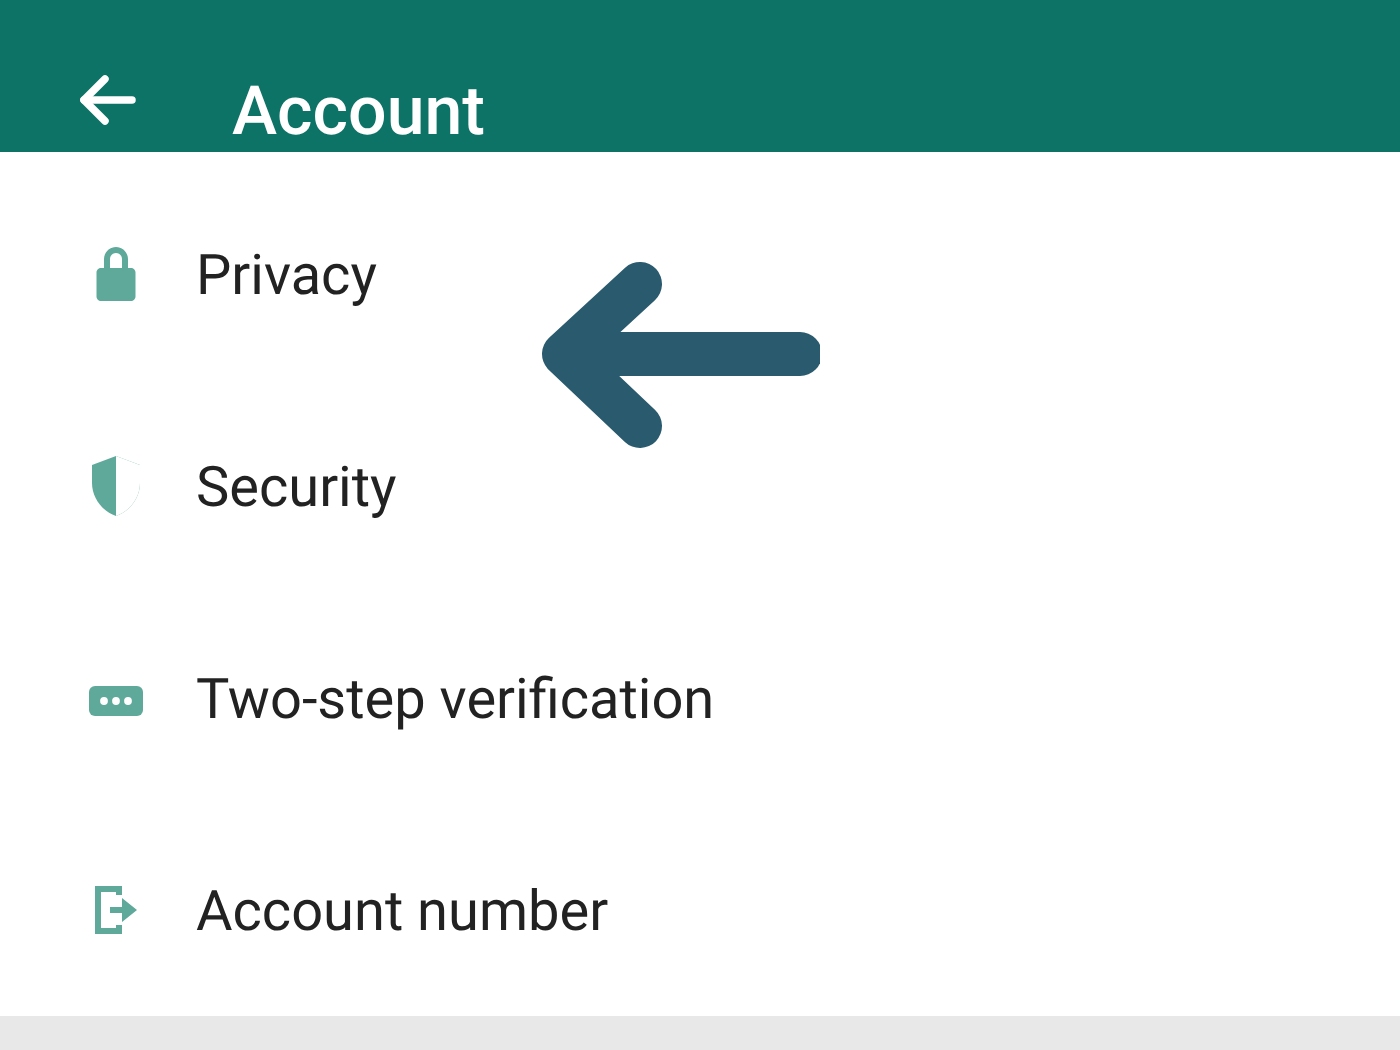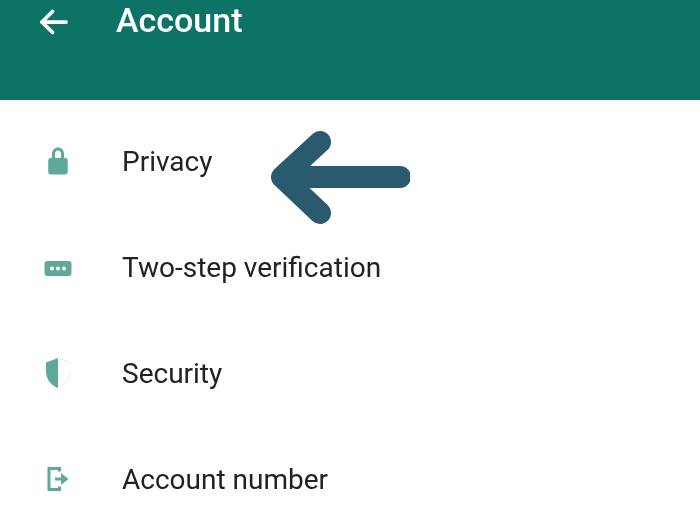--- a/index.html
+++ b/index.html
@@ -6,23 +6,23 @@
     body {
       width: 700px;
       height: 525px;
       font-family: Roboto, Arial, sans-serif;
       background: #e8e8e8;
       overflow: hidden;
       position: relative;
     }
     .header {
       background: #0d7366;
-      height: 100px;
+      height: 76px;
       display: flex;
-      align-items: flex-start;
+      align-items: flex-end;
       padding: 0 30px;
     }
     .back-arrow {
       color: #fff;
       display: flex;
       align-items: center;
       justify-content: center;
       width: 48px;
       height: 48px;
       cursor: pointer;
@@ -48,21 +48,21 @@
     .list-icon {
       width: 36px;
       height: 36px;
       display: flex;
       align-items: center;
       justify-content: center;
       color: #5fa99a;
     }
     .list-icon svg { width: 36px; height: 36px; }
     .list-label {
-      margin-left: 46px;
+      margin-left: 22px;
       font-size: 28px;
       color: #222;
       font-weight: 400;
     }
     .annotation-arrow {
       position: absolute;
       left: 260px;
       top: 125px;
       color: #2a5a6e;
       pointer-events: none;
@@ -90,38 +90,38 @@
     <span class="list-icon">
       <svg viewBox="0 0 24 24" fill="currentColor">
         <path d="M17 10h-1V7c0-2.2-1.8-4-4-4S8 4.8 8 7v3H7c-.8 0-1.5.7-1.5 1.5v8c0 .8.7 1.5 1.5 1.5h10c.8 0 1.5-.7 1.5-1.5v-8c0-.8-.7-1.5-1.5-1.5zM10 7c0-1.1.9-2 2-2s2 .9 2 2v3h-4V7z"></path>
       </svg>
     </span>
     <span class="list-label">Privacy</span>
   </div>
 
   <div class="list-item">
     <span class="list-icon">
+      <svg viewBox="0 0 24 24">
+        <path fill="currentColor" d="M12 2 L4 5 V11 C4 16 7.5 20.5 12 22 C16.5 20.5 20 16 20 11 V5 Z"></path>
+        <path fill="#fff" d="M12 2 L12 22 C16.5 20.5 20 16 20 11 V5 Z"></path>
+      </svg>
+    </span>
+    <span class="list-label">Security</span>
+  </div>
+
+  <div class="list-item">
+    <span class="list-icon">
       <svg viewBox="0 0 24 24" fill="currentColor">
         <rect x="3" y="8" width="18" height="10" rx="2"></rect>
         <circle cx="8" cy="13" r="1.3" fill="#fff"></circle>
         <circle cx="12" cy="13" r="1.3" fill="#fff"></circle>
         <circle cx="16" cy="13" r="1.3" fill="#fff"></circle>
       </svg>
     </span>
     <span class="list-label">Two-step verification</span>
-  </div>
-
-  <div class="list-item">
-    <span class="list-icon">
-      <svg viewBox="0 0 24 24">
-        <path fill="currentColor" d="M12 2 L4 5 V11 C4 16 7.5 20.5 12 22 C16.5 20.5 20 16 20 11 V5 Z"></path>
-        <path fill="#fff" d="M12 2 L12 22 C16.5 20.5 20 16 20 11 V5 Z"></path>
-      </svg>
-    </span>
-    <span class="list-label">Security</span>
   </div>
 
   <div class="list-item">
     <span class="list-icon">
       <svg viewBox="0 0 24 24" fill="currentColor">
         <path d="M5 4h9v3h-2V6H7v12h5v-1h2v3H5V4z"></path>
         <path d="M14 8l5 4-5 4v-3h-4v-2h4V8z"></path>
       </svg>
     </span>
     <span class="list-label">Account number</span>

